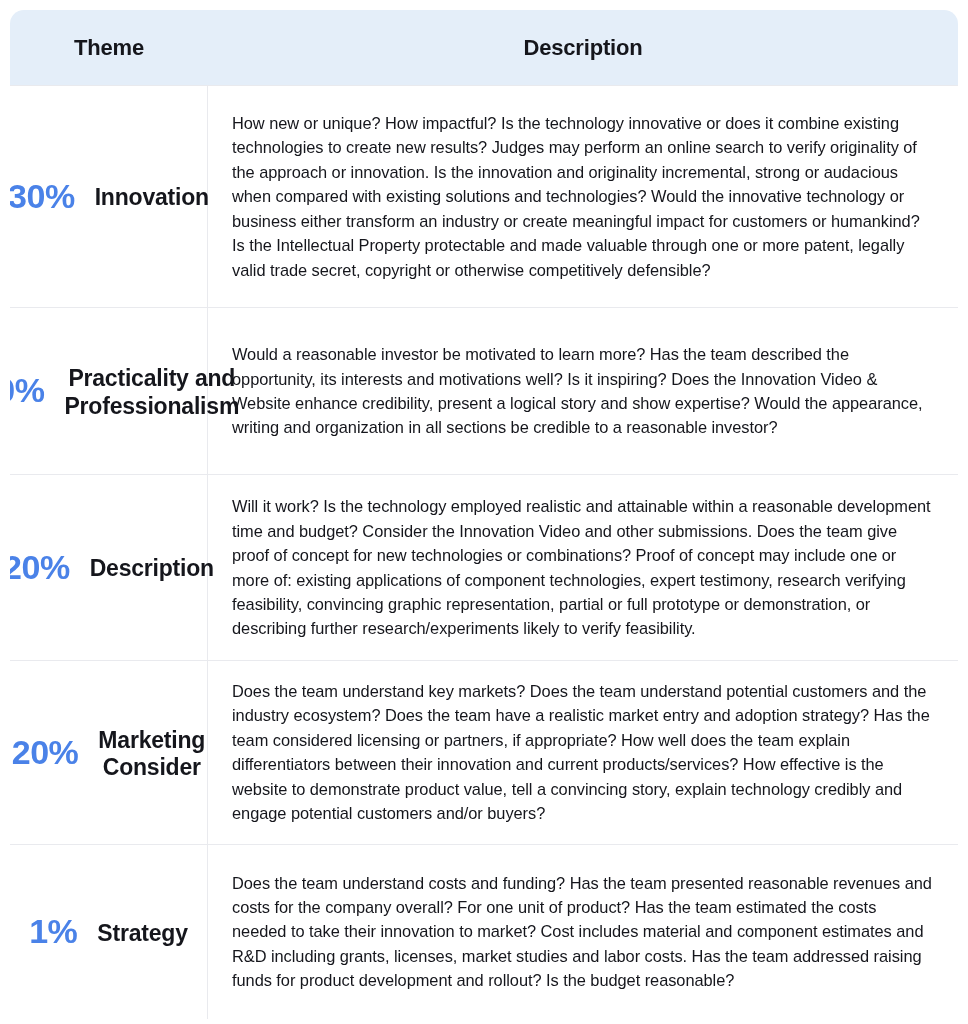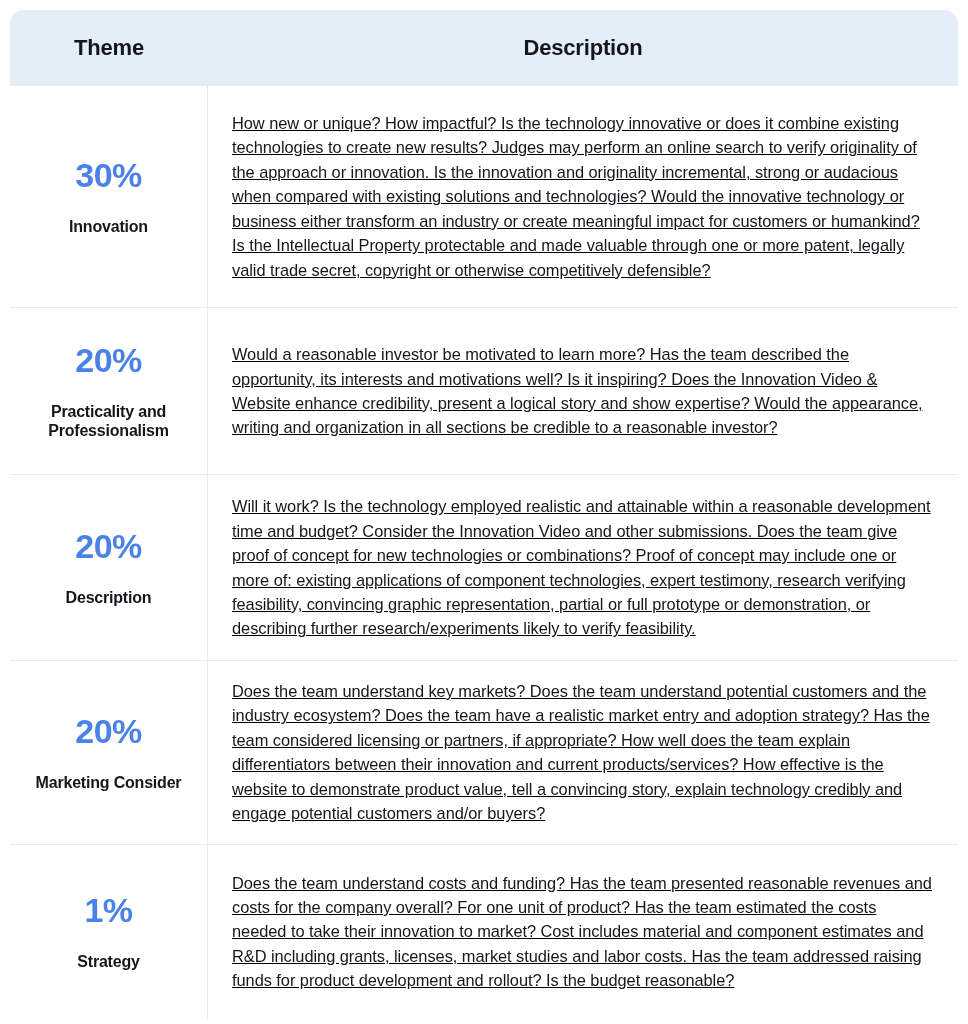--- a/index.html
+++ b/index.html
@@ -53,48 +53,47 @@
     display: flex;
     border-top: 1px solid #e9eaee;
     background: #ffffff;
     align-items: stretch;
   }
   .cell-theme {
     width: 198px;
     flex: 0 0 198px;
     border-right: 1px solid #e9eaee;
     display: flex;
-    flex-direction: column;
+    flex-direction: row;
     align-items: center;
     justify-content: center;
     padding: 10px 6px;
     text-align: center;
     gap: 20px;
   }
   .pct {
     color: #4a82e8;
     font-weight: bold;
     font-size: 34px;
     line-height: 1.15;
     letter-spacing: -0.5px;
   }
   .theme-label {
     color: #15161c;
     font-weight: bold;
-    font-size: 16px;
+    font-size: 23px;
     line-height: 1.18;
     margin-top: 3px;
     letter-spacing: -0.2px;
   }
   .cell-desc {
     flex: 1 1 auto;
     padding: 18px 24px 18px 24px;
     display: flex;
     align-items: center;
-    text-decoration: underline;
   }
   .desc-text {
     color: #15161c;
     font-size: 16.4px;
     line-height: 1.49;
     letter-spacing: -0.05px;
     text-align: left;
   }
 
   

